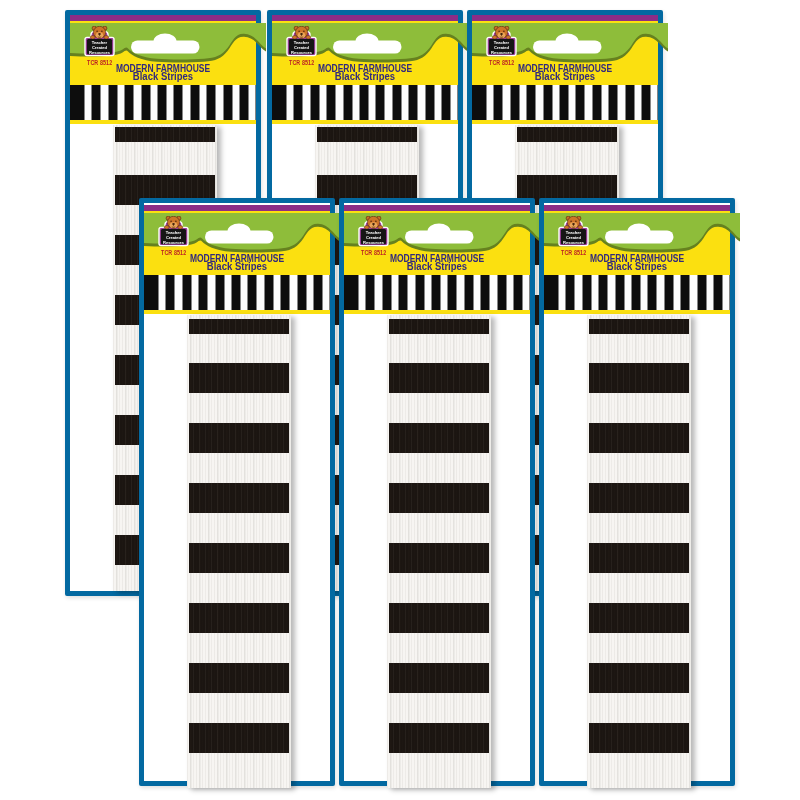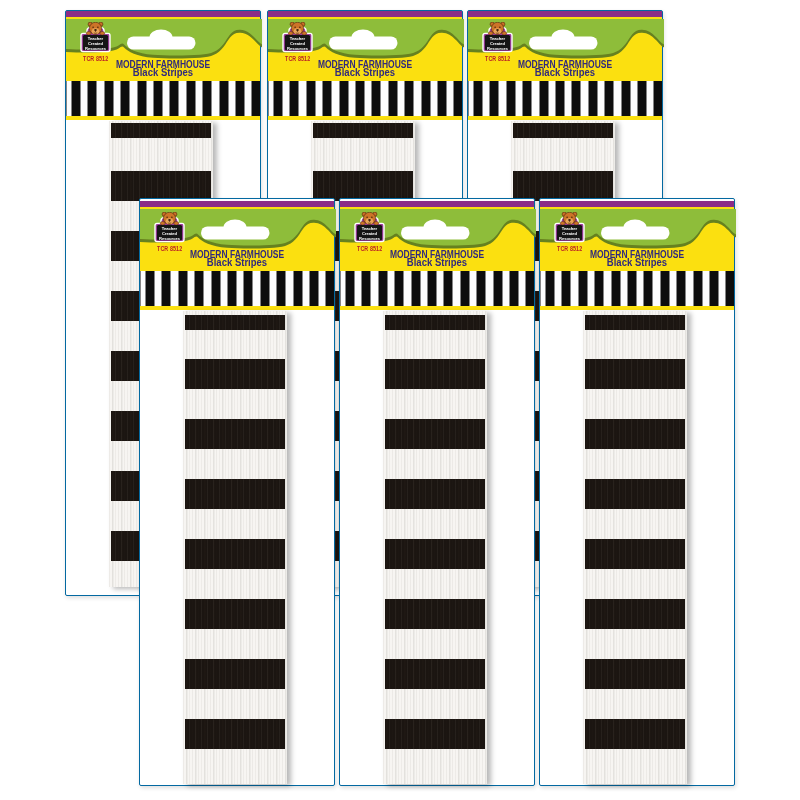--- a/index.html
+++ b/index.html
@@ -1,17 +1,17 @@
 <!DOCTYPE html>
 <html><head>
 <meta charset="utf-8">
 <style>
 html,body{margin:0;padding:0;background:#fff;width:800px;height:800px;overflow:hidden}
 body{font-family:"Liberation Sans", sans-serif;position:relative}
-.pkg{position:absolute;background:#fff;border:1px solid #0369a1;border-radius:2px;box-sizing:border-box;box-shadow:1px 2px 4px rgba(0,0,0,0.13)}
+.pkg{position:absolute;background:#fff;border:5px solid #0369a1;border-radius:2px;box-sizing:border-box;box-shadow:1px 2px 4px rgba(0,0,0,0.13)}
 .hd{position:absolute;left:0;width:100%;height:110px}
 .hd>*{position:absolute}
 .pbar{left:0;top:0;width:100%;height:5.5px;background:#8c2d86}
 .ytrim{left:0;top:5.5px;width:100%;height:2px;background:#fbe010}
 .ybg{left:0;top:7.5px;width:100%;height:62px;background:#fbe010}
 .green{left:0;top:7.5px}
 .slot{left:60px;top:18px}
 .logo{left:14px;top:10.5px}
 .tcr{left:17px;top:43.6px;width:80px;font-weight:bold;font-size:13px;color:#bb2025;transform:scale(0.41,0.53);transform-origin:0 0;letter-spacing:0.3px}
 .name1{left:0;top:47px;width:100%;text-align:center;font-weight:bold;font-size:11px;color:#312a7d;transform:scaleX(0.77);transform-origin:50% 0}

